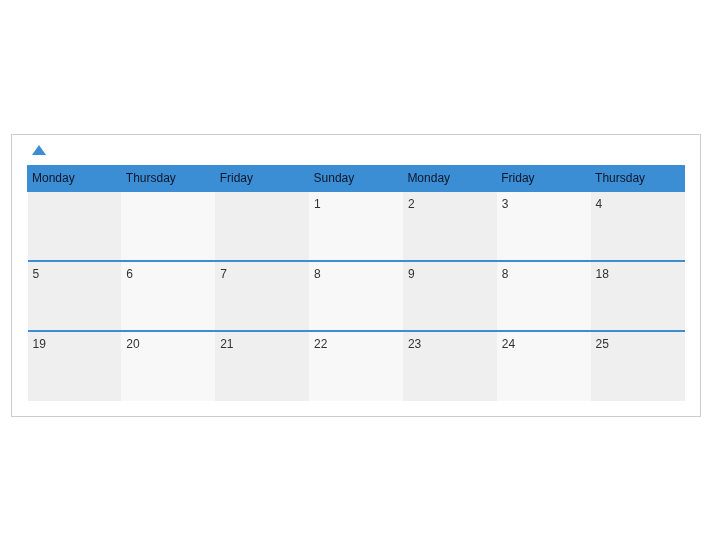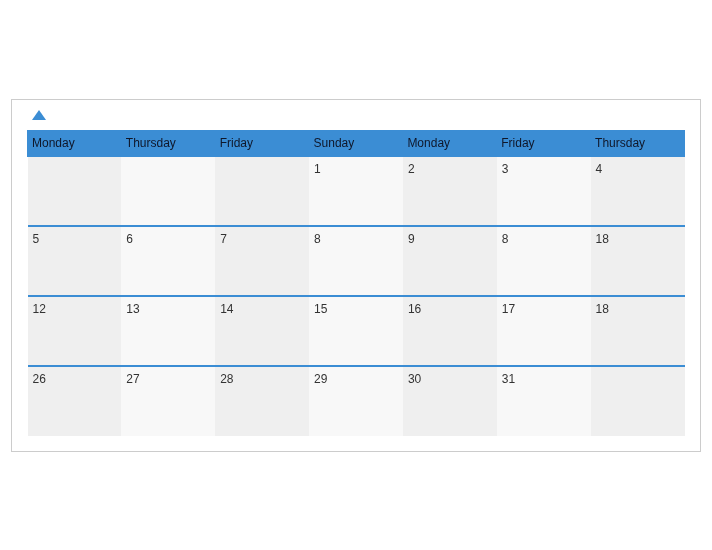--- a/index.html
+++ b/index.html
@@ -149,32 +149,23 @@
         <tr>
           <td><span class="day-num">5</span></td>
           <td><span class="day-num">6</span></td>
           <td><span class="day-num">7</span></td>
           <td><span class="day-num">8</span></td>
           <td><span class="day-num">9</span></td>
           <td><span class="day-num">8</span></td>
           <td><span class="day-num">18</span></td>
         </tr>
         <tr>
-          <td><span class="day-num">12</span></td>
-          <td><span class="day-num">13</span></td>
-          <td><span class="day-num">14</span></td>
-          <td><span class="day-num">15</span></td>
-          <td><span class="day-num">16</span></td>
-          <td><span class="day-num">17</span></td>
-          <td><span class="day-num">18</span></td>
-        </tr>
-        <tr>
-          <td><span class="day-num">26</span></td>
-          <td><span class="day-num">27</span></td>
-          <td><span class="day-num">28</span></td>
-          <td><span class="day-num">29</span></td>
-          <td><span class="day-num">30</span></td>
-          <td><span class="day-num">31</span></td>
-          <td></td>
+          <td><span class="day-num">19</span></td>
+          <td><span class="day-num">20</span></td>
+          <td><span class="day-num">21</span></td>
+          <td><span class="day-num">22</span></td>
+          <td><span class="day-num">23</span></td>
+          <td><span class="day-num">24</span></td>
+          <td><span class="day-num">25</span></td>
         </tr>
       </tbody>
   </table>
 </div>
 
 </body></html>

